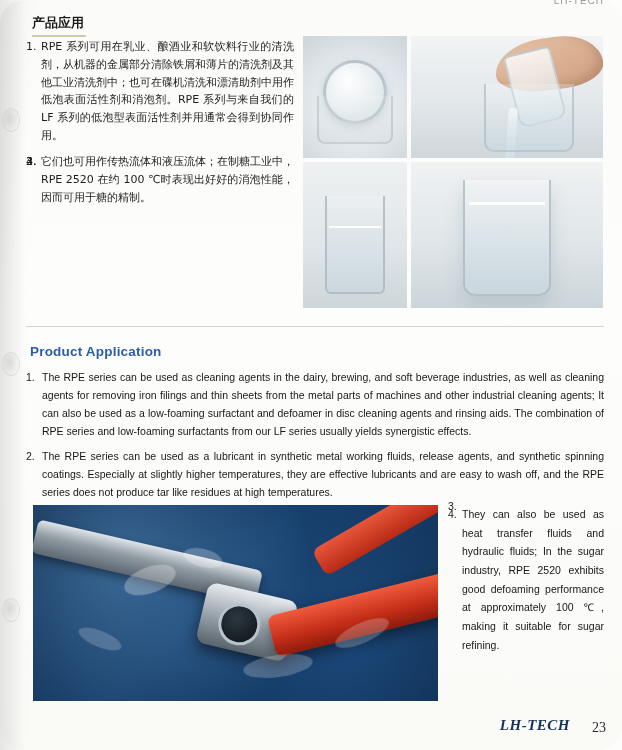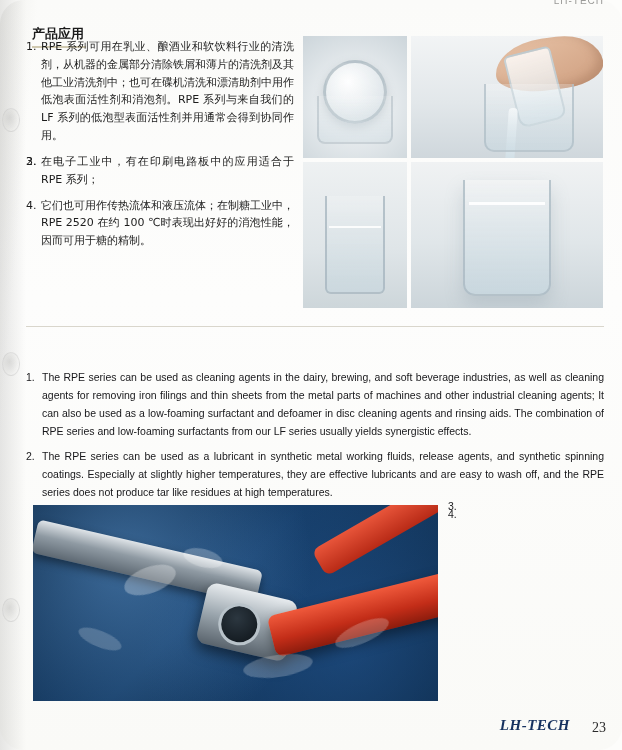--- a/index.html
+++ b/index.html
@@ -59,21 +59,21 @@
     top: -5px;
     font-size: 10px;
     letter-spacing: 1px;
     color: #9a9a98;
   }
 
   
   .cn-title {
     position: absolute;
     left: 32px;
-    top: 25px;
+    top: 14px;
     font-size: 13px;
     font-weight: bold;
     color: #1b1b1b;
     font-family: "DejaVu Sans", "Liberation Sans", sans-serif;
   }
   .cn-title .underline {
     display: block;
     width: 54px;
     height: 2px;
     background: #d0c9b0;
@@ -410,21 +410,20 @@
   <ul class="cn-list">
     <li>
       <span class="num">1.</span>
       <span>RPE 系列可用在乳业、酿酒业和软饮料行业的清洗剂，从机器的金属部分清除铁屑和薄片的清洗剂及其他工业清洗剂中；也可在碟机清洗和漂清助剂中用作低泡表面活性剂和消泡剂。RPE 系列与来自我们的 LF 系列的低泡型表面活性剂并用通常会得到协同作用。</span>
     </li>
     <li>
       <span class="num">2.</span>
     </li>
     <li>
       <span class="num">3.</span>
-      <span>在电子工业中，有在印刷电路板中的应用适合于 RPE 系列；</span>
     </li>
     <li>
       <span class="num">4.</span>
       <span>它们也可用作传热流体和液压流体；在制糖工业中，RPE 2520 在约 100 ℃时表现出好好的消泡性能，因而可用于糖的精制。</span>
     </li>
   </ul>
 
   <div class="photo-grid">
     <div class="photo ph-disc"></div>
     <div class="photo ph-pour">
@@ -432,20 +431,21 @@
       <div class="bottle"></div>
       <div class="stream"></div>
       <div class="glass"></div>
     </div>
     <div class="photo ph-beaker"></div>
     <div class="photo ph-tall"></div>
   </div>
 
   <div class="divider"></div>
 
+  <div class="en-title">Product Application</div>
 
   <ul class="en-list">
     <li>
       <span class="num">1.</span>
       <span>The RPE series can be used as cleaning agents in the dairy, brewing, and soft beverage industries, as well as cleaning agents for removing iron filings and thin sheets from the metal parts of machines and other industrial cleaning agents; It can also be used as a low-foaming surfactant and defoamer in disc cleaning agents and rinsing aids. The combination of RPE series and low-foaming surfactants from our LF series usually yields synergistic effects.</span>
     </li>
     <li>
       <span class="num">2.</span>
       <span>The RPE series can be used as a lubricant in synthetic metal working fluids, release agents, and synthetic spinning coatings. Especially at slightly higher temperatures, they are effective lubricants and are easy to wash off, and the RPE series does not produce tar like residues at high temperatures.</span>
     </li>
@@ -462,19 +462,20 @@
     <div class="splash s4"></div>
     <div class="splash s5"></div>
   </div>
 
   <ul class="en-list-right">
     <li>
       <span class="num">3.</span>
     </li>
     <li>
       <span class="num">4.</span>
+      <span>They can also be used as heat transfer fluids and hydraulic fluids; In the sugar industry, RPE 2520 exhibits good defoaming performance at approximately 100 ℃, making it suitable for sugar refining.</span>
     </li>
   </ul>
 
   <div class="brand">LH-TECH</div>
   <div class="page-num">23</div>
 
 </div>
 
 </body></html>

